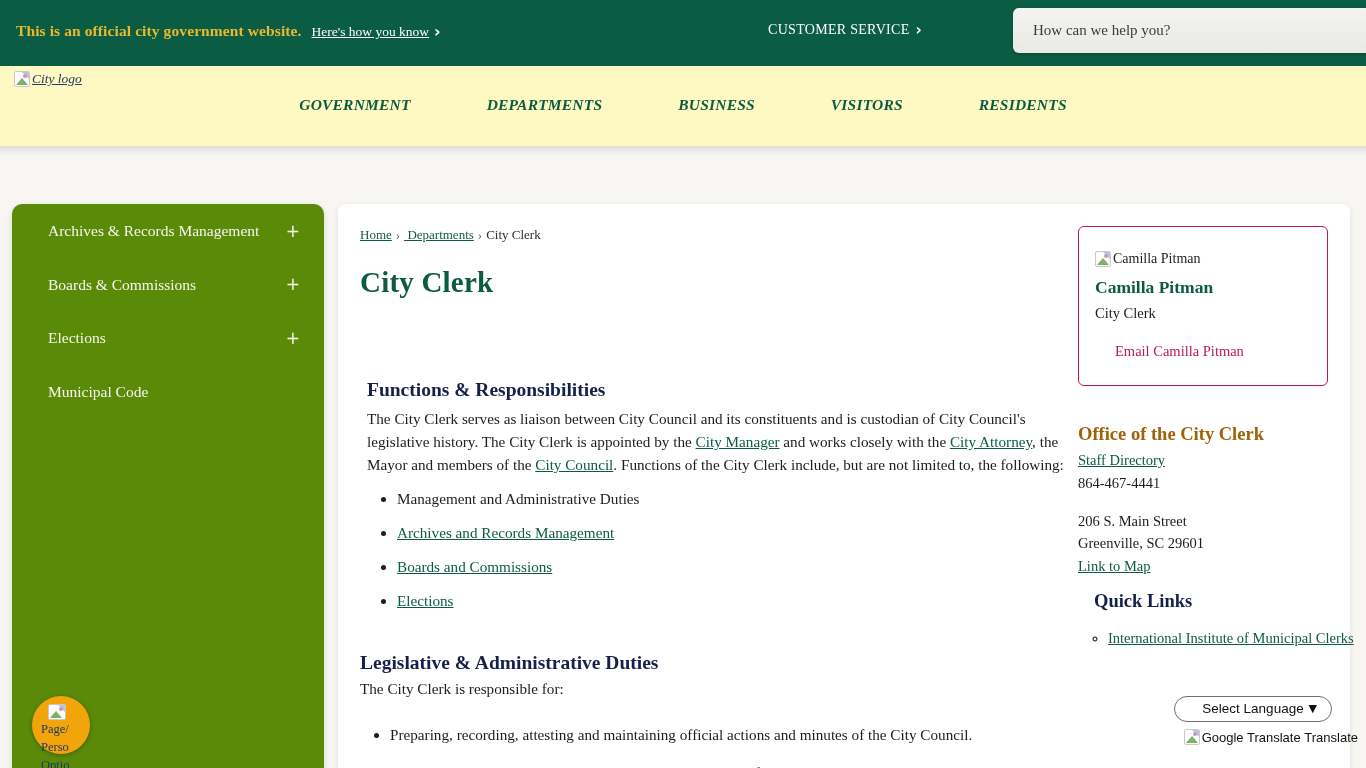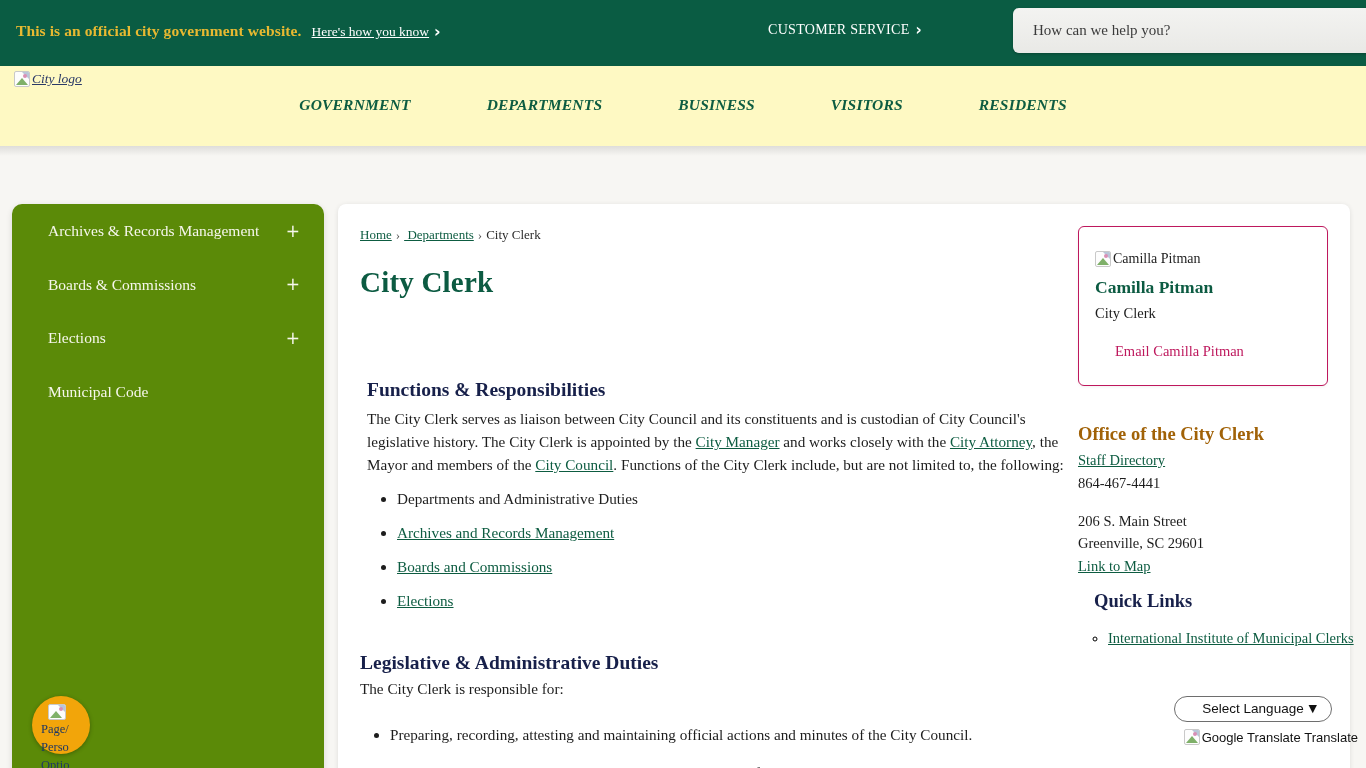--- a/index.html
+++ b/index.html
@@ -412,21 +412,21 @@
     <div class="breadcrumb">
       <a>Home</a><span class="sep">›</span><a> Departments</a><span class="sep">›</span><span class="cur">City Clerk</span>
     </div>
 
     <h1 class="page-title">City Clerk</h1>
 
     <div class="article">
       <h2>Functions &amp; Responsibilities</h2>
       <p><span>The City Clerk serves as liaison between City Council and its constituents and is custodian of City Council's legislative history. The City Clerk is appointed by the </span><a>City Manager</a><span> and works closely with the </span><a>City Attorney</a><span>, the Mayor and members of the </span><a>City Council</a><span>. Functions of the City Clerk include, but are not limited to, the following:</span></p>
       <ul>
-        <li><span>Departments and Administrative Duties</span></li>
+        <li><span>Management and Administrative Duties</span></li>
         <li><a>Archives and Records Management</a></li>
         <li><a>Boards and Commissions</a></li>
         <li><a>Elections</a></li>
       </ul>
     </div>
 
     <div class="sec2-wrap">
       <h2>Legislative &amp; Administrative Duties</h2>
       <p>The City Clerk is responsible for:</p>
       <ul>

